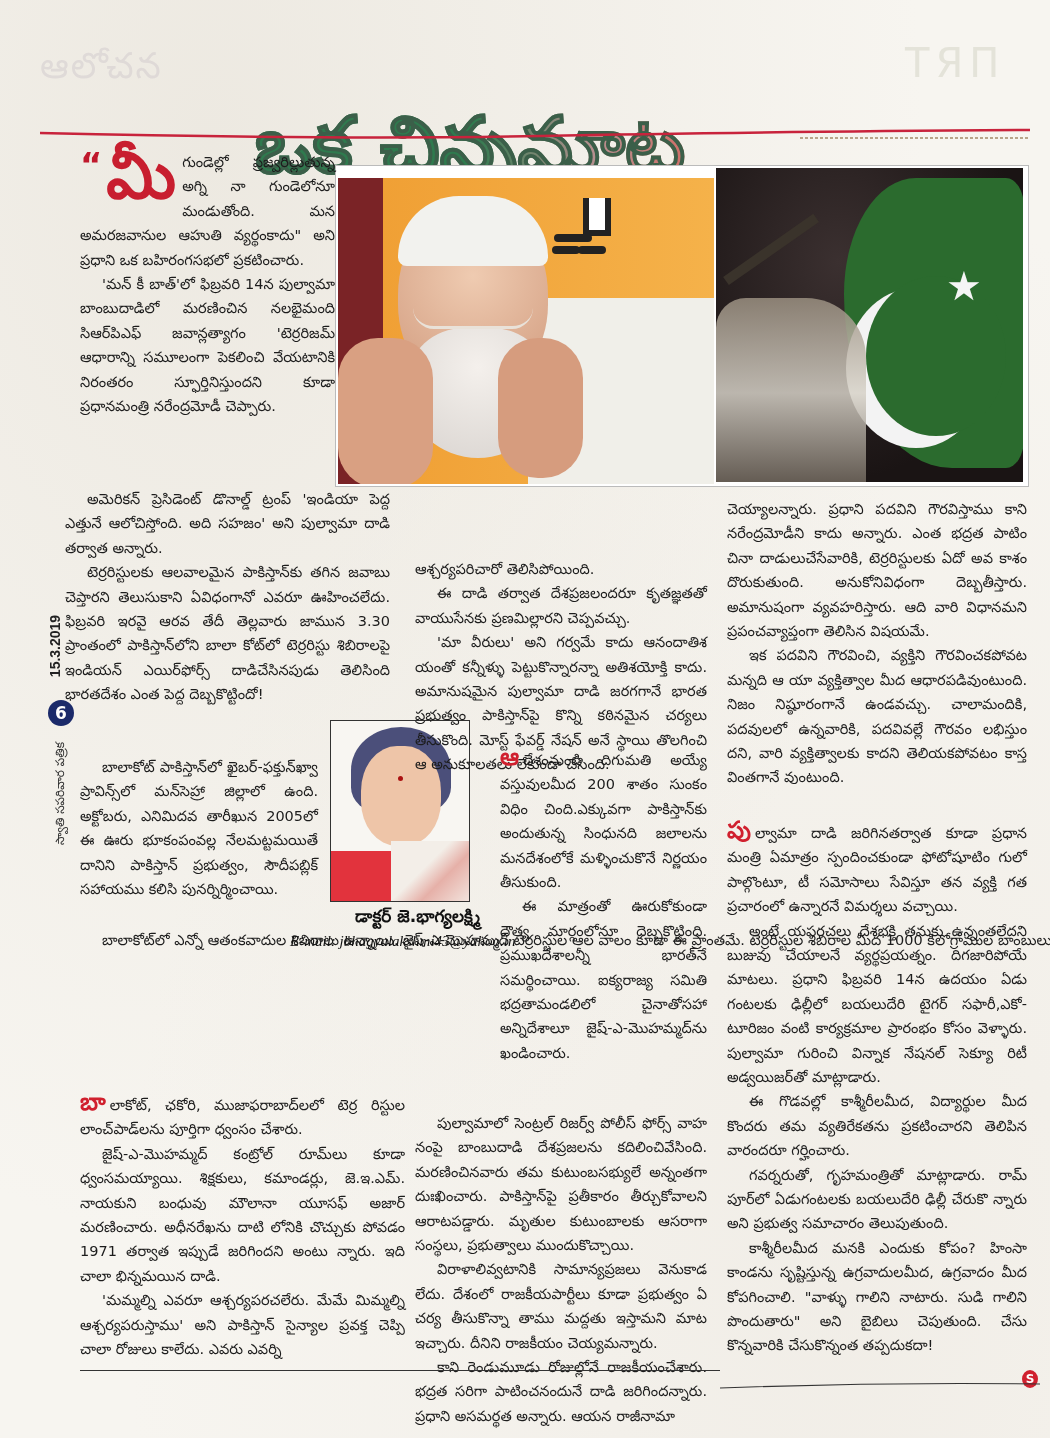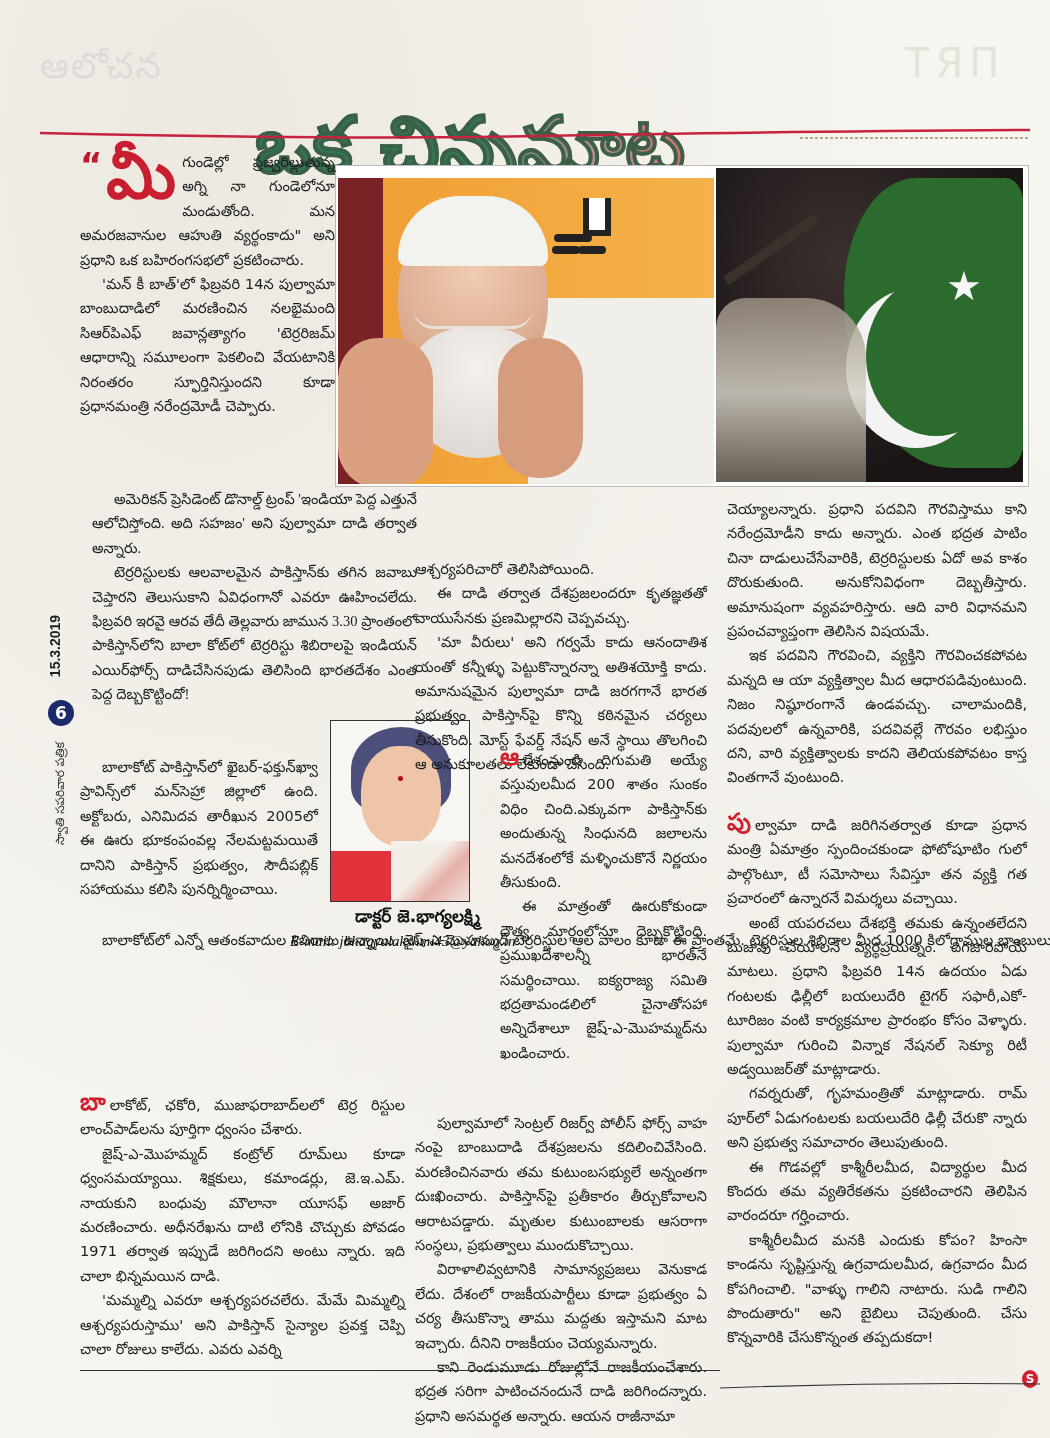--- a/index.html
+++ b/index.html
@@ -190,21 +190,21 @@
 
 <div class="col" style="left:80px; top:150px; width:255px;">
   <p>
     <span class="quote-mark">“</span>
     <span class="big-initial">మీ</span>
     <span>గుండెల్లో ప్రజ్వరిల్లుతున్న అగ్ని నా గుండెలోనూ మండుతోంది. మన అమరజవానుల ఆహుతి వ్యర్థంకాదు" అని ప్రధాని ఒక బహిరంగసభలో ప్రకటించారు.</span>
   </p>
   <p class="indent">'మన్ కీ బాత్'లో ఫిబ్రవరి 14న పుల్వామా బాంబుదాడిలో మరణించిన నలభైమంది సిఆర్‌పిఎఫ్ జవాన్లత్యాగం 'టెర్రరిజమ్ ఆధారాన్ని సమూలంగా పెకలించి వేయటానికి నిరంతరం స్ఫూర్తినిస్తుందని కూడా ప్రధానమంత్రి నరేంద్రమోడీ చెప్పారు.</p>
 </div>
 
-<div class="col" style="left:92px; top:487px; width:325px;font-family:Liberation Serif, serif;">
+<div class="col" style="left:65px; top:487px; width:325px;">
   <p class="indent">అమెరికన్ ప్రెసిడెంట్ డొనాల్డ్ ట్రంప్ 'ఇండియా పెద్ద ఎత్తునే ఆలోచిస్తోంది. అది సహజం' అని పుల్వామా దాడి తర్వాత అన్నారు.</p>
   <p class="indent">టెర్రరిస్టులకు ఆలవాలమైన పాకిస్తాన్‌కు తగిన జవాబు చెప్తారని తెలుసుకాని ఏవిధంగానో ఎవరూ ఊహించలేదు. ఫిబ్రవరి ఇరవై ఆరవ తేదీ తెల్లవారు జామున 3.30 ప్రాంతంలో పాకిస్తాన్‌లోని బాలా కోట్‌లో టెర్రరిస్టు శిబిరాలపై ఇండియన్ ఎయిర్‌ఫోర్స్ దాడిచేసినపుడు తెలిసింది భారతదేశం ఎంత పెద్ద దెబ్బకొట్టిందో!</p>
 </div>
 <div class="col" style="left:80px; top:755px; width:238px;">
   <p class="indent">బాలాకోట్ పాకిస్తాన్‌లో ఖైబర్-ఫక్తున్‌ఖ్వా ప్రావిన్స్‌లో మన్‌సెహ్రా జిల్లాలో ఉంది. అక్టోబరు, ఎనిమిదవ తారీఖున 2005లో ఈ ఊరు భూకంపంవల్ల నేలమట్టమయితే దానిని పాకిస్తాన్ ప్రభుత్వం, సౌదీపబ్లిక్ సహాయము కలిసి పునర్నిర్మించాయి.</p>
 </div>
 <div class="col" style="left:80px; top:928px; width:200px;">
   <p class="indent" style="white-space:nowrap;"><span>బాలాకోట్‌లో ఎన్నో ఆతంకవాదుల శిబిరాలు ఉన్నాయి. జైష్-ఎ-మొహమ్మద్ టెర్రరిస్టుల ఆల వాలం కూడా ఈ ప్రాంతమే. టెర్రరిస్టుల శిబిరాల మీద 1000 కిలోగ్రాముల బాంబులు వెయ్యటానికి మిరాజ్ 2000 విమానాలు ఉపయోగించారు.</span></p>
 </div>
 
@@ -241,24 +241,24 @@
 <div class="col" style="left:415px; top:1071px; width:292px;margin-top:40px;">
   <p class="indent">పుల్వామాలో సెంట్రల్ రిజర్వ్ పోలీస్ ఫోర్స్ వాహ నంపై బాంబుదాడి దేశప్రజలను కదిలించివేసింది. మరణించినవారు తమ కుటుంబసభ్యులే అన్నంతగా దుఃఖించారు. పాకిస్తాన్‌పై ప్రతీకారం తీర్చుకోవాలని ఆరాటపడ్డారు. మృతుల కుటుంబాలకు ఆసరాగా సంస్థలు, ప్రభుత్వాలు ముందుకొచ్చాయి.</p>
   <p class="indent">విరాళాలివ్వటానికి సామాన్యప్రజలు వెనుకాడ లేదు. దేశంలో రాజకీయపార్టీలు కూడా ప్రభుత్వం ఏ చర్య తీసుకొన్నా తాము మద్దతు ఇస్తామని మాట ఇచ్చారు. దీనిని రాజకీయం చెయ్యమన్నారు.</p>
   <p class="indent">కాని రెండుమూడు రోజుల్లోనే రాజకీయంచేశారు. భద్రత సరిగా పాటించనందునే దాడి జరిగిందన్నారు. ప్రధాని అసమర్థత అన్నారు. ఆయన రాజీనామా</p>
 </div>
 <div class="bottom-rule" style="left:410px; top:1370px; width:310px; height:1px;"></div>
 
 <div class="col" style="left:727px; top:497px; width:300px;">
   <p>చెయ్యాలన్నారు. ప్రధాని పదవిని గౌరవిస్తాము కాని నరేంద్రమోడీని కాదు అన్నారు. ఎంత భద్రత పాటిం చినా దాడులుచేసేవారికి, టెర్రరిస్టులకు ఏదో అవ కాశం దొరుకుతుంది. అనుకోనివిధంగా దెబ్బతీస్తారు. అమానుషంగా వ్యవహరిస్తారు. ఆది వారి విధానమని ప్రపంచవ్యాప్తంగా తెలిసిన విషయమే.</p>
   <p class="indent">ఇక పదవిని గౌరవించి, వ్యక్తిని గౌరవించకపోవట మన్నది ఆ యా వ్యక్తిత్వాల మీద ఆధారపడివుంటుంది. నిజం నిష్ఠూరంగానే ఉండవచ్చు. చాలామందికి, పదవులలో ఉన్నవారికి, పదవివల్లే గౌరవం లభిస్తుం దని, వారి వ్యక్తిత్వాలకు కాదని తెలియకపోవటం కాస్త వింతగానే వుంటుంది.</p>
-  <p style="margin-top:20px;">
+  <p style="margin-top:28px;">
     <span class="dropcap-small">పు</span><span>ల్వామా దాడి జరిగినతర్వాత కూడా ప్రధాన మంత్రి ఏమాత్రం స్పందించకుండా ఫోటోషూటిం గులో పాల్గొంటూ, టీ సమోసాలు సేవిస్తూ తన వ్యక్తి గత ప్రచారంలో ఉన్నారనే విమర్శలు వచ్చాయి.</span>
   </p>
   <p class="indent">అంటే యపరచలు దేశభక్తి తమకు ఉన్నంతలేదని బుజువు చేయాలనే వ్యర్థప్రయత్నం. దిగజారిపోయే మాటలు. ప్రధాని ఫిబ్రవరి 14న ఉదయం ఏడు గంటలకు ఢిల్లీలో బయలుదేరి టైగర్ సఫారీ,ఎకో- టూరిజం వంటి కార్యక్రమాల ప్రారంభం కోసం వెళ్ళారు. పుల్వామా గురించి విన్నాక నేషనల్ సెక్యూ రిటీ అడ్వయిజర్‌తో మాట్లాడారు.</p>
+  <p class="indent">ఈ గొడవల్లో కాశ్మీరీలమీద, విద్యార్థుల మీద కొందరు తమ వ్యతిరేకతను ప్రకటించారని తెలిపిన వారందరూ గర్హించారు.</p>
   <p class="indent">గవర్నరుతో, గృహమంత్రితో మాట్లాడారు. రామ్ పూర్‌లో ఏడుగంటలకు బయలుదేరి ఢిల్లీ చేరుకొ న్నారు అని ప్రభుత్వ సమాచారం తెలుపుతుంది.</p>
-  <p class="indent">ఈ గొడవల్లో కాశ్మీరీలమీద, విద్యార్థుల మీద కొందరు తమ వ్యతిరేకతను ప్రకటించారని తెలిపిన వారందరూ గర్హించారు.</p>
   <p class="indent">కాశ్మీరీలమీద మనకి ఎందుకు కోపం? హింసా కాండను సృష్టిస్తున్న ఉగ్రవాదులమీద, ఉగ్రవాదం మీద కోపగించాలి. "వాళ్ళు గాలిని నాటారు. సుడి గాలిని పొందుతారు" అని బైబిలు చెపుతుంది. చేసు కొన్నవారికి చేసుకొన్నంత తప్పదుకదా!</p>
 </div>
 <div class="end-mark">S</div>
 <svg style="position:absolute; left:720px; top:1380px;" width="320" height="10" viewBox="0 0 320 10">
   <path d="M0 8 Q 160 2 320 4" stroke="#333" stroke-width="1.2" fill="none"></path>
 </svg>
 
 </body></html>

